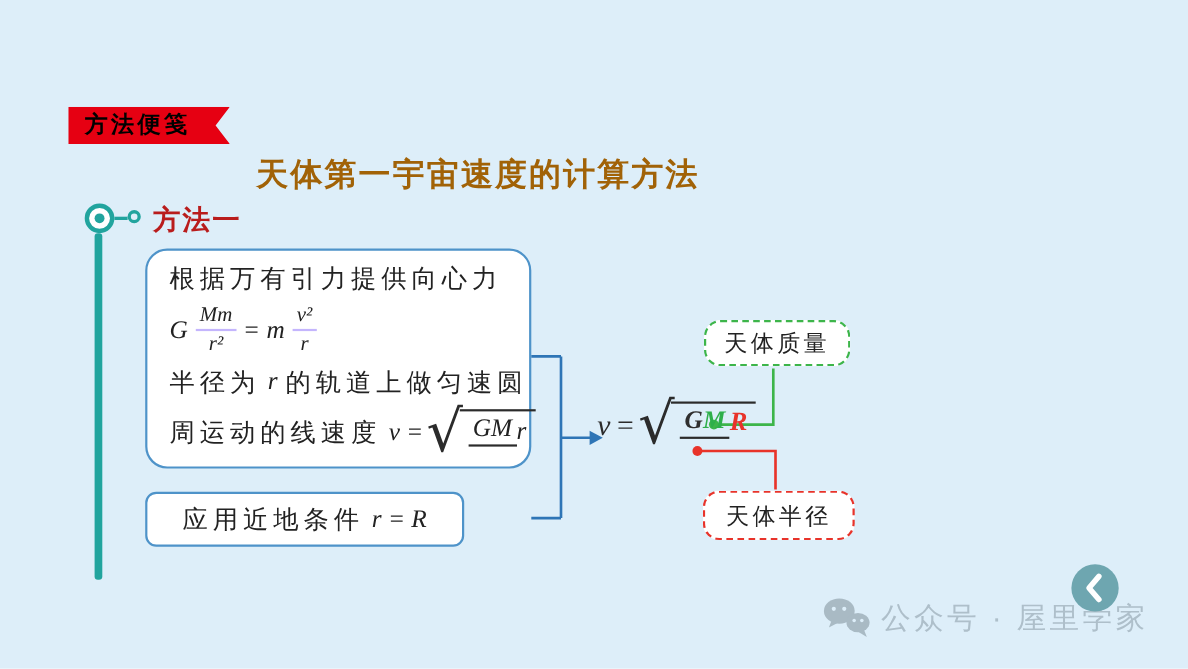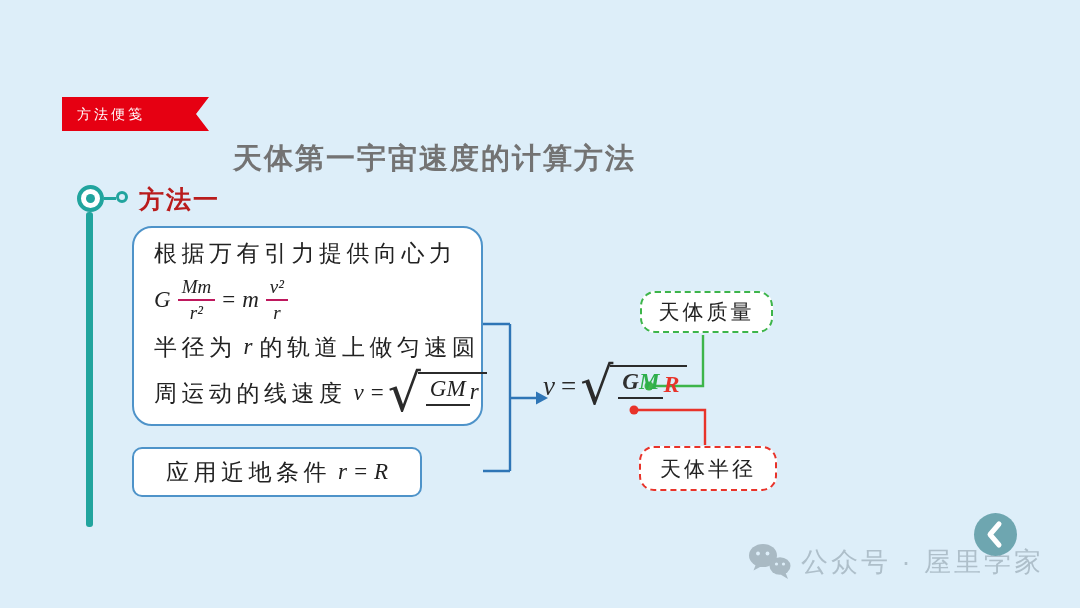--- a/index.html
+++ b/index.html
@@ -2,27 +2,27 @@
 <html><head>
 <meta charset="utf-8">
 <style>
   * { margin:0; padding:0; box-sizing:border-box; }
   html,body { width:1080px; height:608px; }
   body { font-family:"Liberation Sans","DejaVu Sans",sans-serif; }
   #canvas { position:relative; width:1080px; height:608px; background:#ddeef9; overflow:hidden; }
 
   
   .banner { position:absolute; left:62px; top:97px; width:147px; height:34px;
-    background:#e60012; color:#ffffff; font-weight:normal; font-size:14px; letter-spacing:3px;
+    background:#e60012; color:#000000; font-weight:bold; font-size:21px; letter-spacing:3px;
     line-height:34px; padding-left:15px;
     clip-path: polygon(0 0, 100% 0, calc(100% - 13px) 50%, 100% 100%, 0 100%); }
 
   
   .title { position:absolute; left:233px; top:139px; font-size:29px; font-weight:bold;
-    color:#737373; letter-spacing:2px; }
+    color:#a16207; letter-spacing:2px; }
 
   
   .node-outer { position:absolute; left:77px; top:185px; width:27px; height:27px;
     border:4.5px solid #21a49e; border-radius:50%; background:#fff;
     display:flex; align-items:center; justify-content:center; }
   .node-core { width:9px; height:9px; border-radius:50%; background:#21a49e; }
   .node-link { position:absolute; left:104px; top:197px; width:12px; height:3px; background:#21a49e; }
   .node-small { position:absolute; left:116px; top:191px; width:12px; height:12px;
     border:3px solid #21a49e; border-radius:50%; background:#ddeef9; }
   .method-label { position:absolute; left:139px; top:183px; font-size:25px; font-weight:bold;
@@ -38,21 +38,21 @@
     display:flex; align-items:center; justify-content:center; }
   .bline { display:flex; align-items:center; font-size:23px; letter-spacing:4.5px;
     font-family:"Liberation Serif","DejaVu Serif",serif; color:#222; white-space:nowrap; }
   .mvar { font-style:italic; letter-spacing:0; font-family:"Liberation Serif","DejaVu Serif",serif; }
   .mops { letter-spacing:0; font-family:"Liberation Serif","DejaVu Serif",serif; }
   .pad-l { margin-left:7px; } .pad-r { margin-right:7px; }
 
   .frac { display:inline-flex; flex-direction:column; align-items:center;
     font-size:19px; line-height:1.15; letter-spacing:0; margin:0 7px;
     font-family:"Liberation Serif","DejaVu Serif",serif; font-style:italic; }
-  .frac .num { border-bottom:2px solid #be185d; padding:0 4px 1px; }
+  .frac .num { border-bottom:2px solid #c4b5fd; padding:0 4px 1px; }
   .frac .den { padding-top:1px; }
 
   .sqrt { display:inline-flex; align-items:flex-start; letter-spacing:0; margin-left:4px; }
   .sqrt .rad { font-family:"DejaVu Serif",serif; font-size:52px; line-height:46px;
     font-weight:400; color:#2b2b2b; }
   .sqrt .content { border-top:2.5px solid #2b2b2b; margin-left:-3px; margin-top:2px;
     padding:2px 8px 0; display:inline-flex; flex-direction:row; align-items:center;
     font-style:italic; line-height:1.12; }
   .sqrt .ftop { border-bottom:2px solid #2b2b2b; padding:0 4px 2px; }
   .sqrt .fbot { padding-top:1px; }

